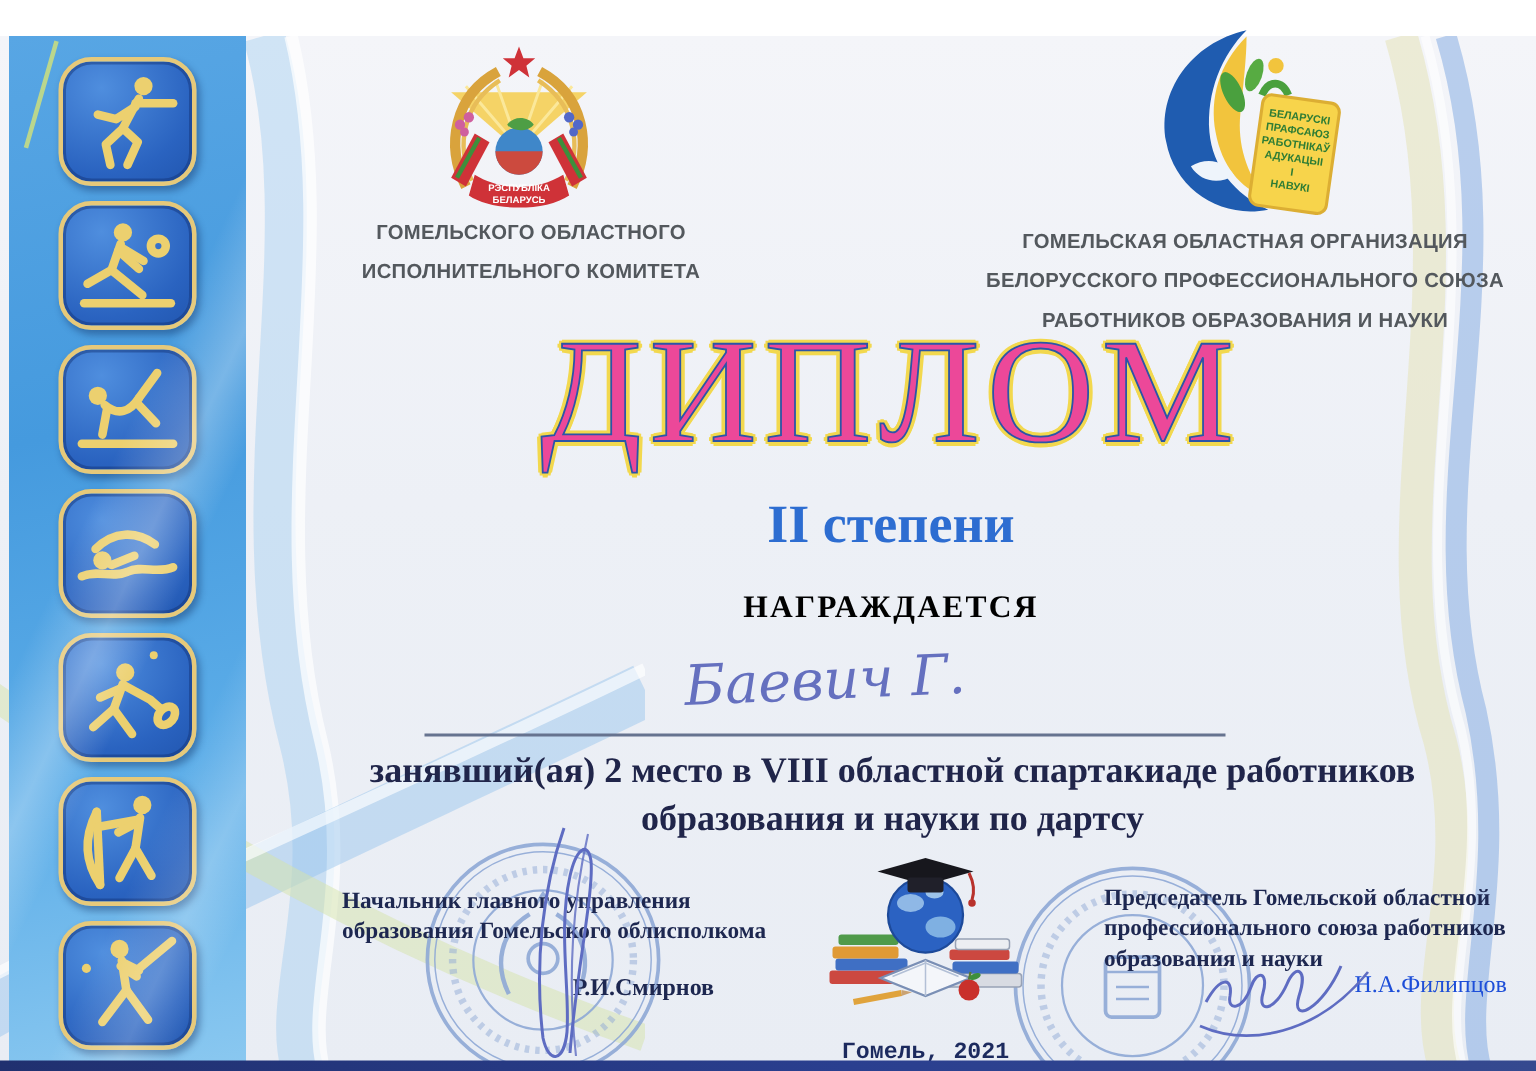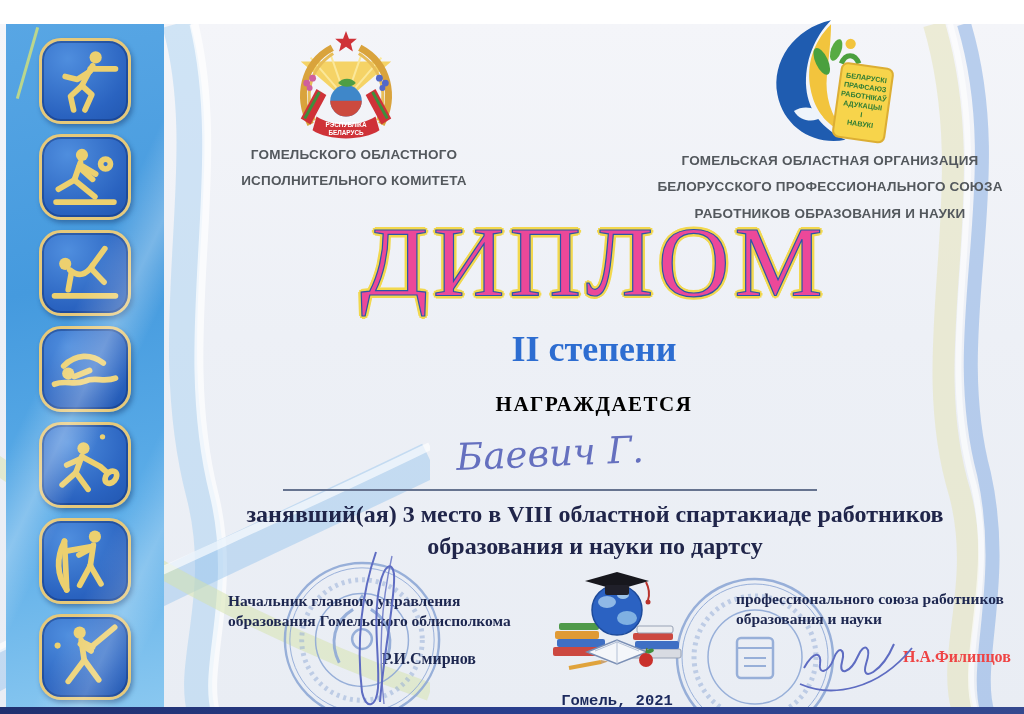--- a/index.html
+++ b/index.html
@@ -52,21 +52,21 @@
 
   
   .achv{position:absolute;left:200px;top:499px;width:790px;z-index:3;text-align:center;
     font-family:"Liberation Serif",serif;font-weight:bold;font-size:24px;line-height:1.32;color:#20254a;}
 
   
   .sig{position:absolute;z-index:3;font-family:"Liberation Serif",serif;font-weight:bold;font-size:15.5px;line-height:1.32;color:#1d2750;}
   .sig-left{left:228px;top:591px;width:300px;}
   .sig-left .sig-name{text-align:right;padding-right:52px;margin-top:16px;font-size:16px;}
   .sig-right{left:736px;top:589px;width:280px;}
-  .sig-right-name{position:absolute;left:903px;top:648px;z-index:3;font-family:"Liberation Serif",serif;font-weight:bold;font-size:16px;color:#ef4444;}
+  .sig-right-name{position:absolute;left:903px;top:648px;z-index:3;font-family:"Liberation Serif",serif;font-weight:normal;font-size:16px;color:#1d4ed8;}
   .stamp{position:absolute;z-index:2;opacity:.9;}
   .stamp-left{left:278px;top:556px;width:168px;height:168px;}
   .stamp-right{left:670px;top:572px;width:170px;height:170px;}
   .sign{position:absolute;z-index:4;}
   .sign-left{left:322px;top:550px;width:120px;height:164px;}
   .sign-right{left:798px;top:610px;width:122px;height:92px;}
 
   .center-art{position:absolute;left:549px;top:570px;width:136px;height:106px;z-index:3;}
   .place-year{position:absolute;left:549px;top:682px;width:136px;z-index:3;text-align:center;
     font-family:Liberation Mono, monospace;font-weight:bold;font-size:15.5px;color:#1c2a5e;margin-top:10px;}
@@ -245,21 +245,21 @@
   </div>
 
   <div class="title-main">ДИПЛОМ</div>
   <div class="title-degree">II степени</div>
   <div class="awarded">НАГРАЖДАЕТСЯ</div>
 
   <div class="recipient">Баевич Г.</div>
   <div class="rule"></div>
 
   <div class="achv">
-    <div>занявший(ая) 3 место в VIII областной спартакиаде работников</div>
+    <div>занявший(ая) 2 место в VIII областной спартакиаде работников</div>
     <div>образования и науки по дартсу</div>
   </div>
 
   <svg class="stamp stamp-left" viewBox="0 0 170 170">
     <g stroke="#8fa9d6" fill="none">
       <circle cx="85" cy="85" r="78" stroke-width="2.5"></circle>
       <circle cx="85" cy="85" r="73" stroke-width="1"></circle>
       <circle cx="85" cy="85" r="61" stroke-width="5" stroke-dasharray="3 4" opacity=".55"></circle>
       <circle cx="85" cy="85" r="47" stroke-width="1.5"></circle>
       <path d="M62 108 C52 88 56 66 76 54" stroke-width="3"></path>
@@ -314,20 +314,21 @@
       <circle cx="85" cy="85" r="47" stroke-width="1.5"></circle>
       <rect x="67" y="66" width="36" height="40" rx="4" stroke-width="2.5"></rect>
       <path d="M67 76 L103 76 M74 86 L96 86 M74 94 L96 94" stroke-width="1.8"></path>
     </g>
   </svg>
   <svg class="sign sign-right" viewBox="0 0 122 92">
     <path d="M6 58 C16 40 24 42 22 54 C20 64 30 64 36 48 C40 36 48 38 44 52 C40 66 52 64 60 46 C66 32 74 36 68 54 C62 74 84 62 96 34" stroke="#5e6cc2" stroke-width="2" fill="none"></path>
     <path d="M2 74 C34 88 80 80 114 38" stroke="#5e6cc2" stroke-width="1.8" fill="none"></path>
   </svg>
   <div class="sig sig-right">
+    <div>Председатель Гомельской областной</div>
     <div>профессионального союза работников</div>
     <div>образования и науки</div>
   </div>
   <div class="sig-right-name">Н.А.Филипцов</div>
 
   <div class="bottom-bar"></div>
 
 </div>
 
 </body></html>

